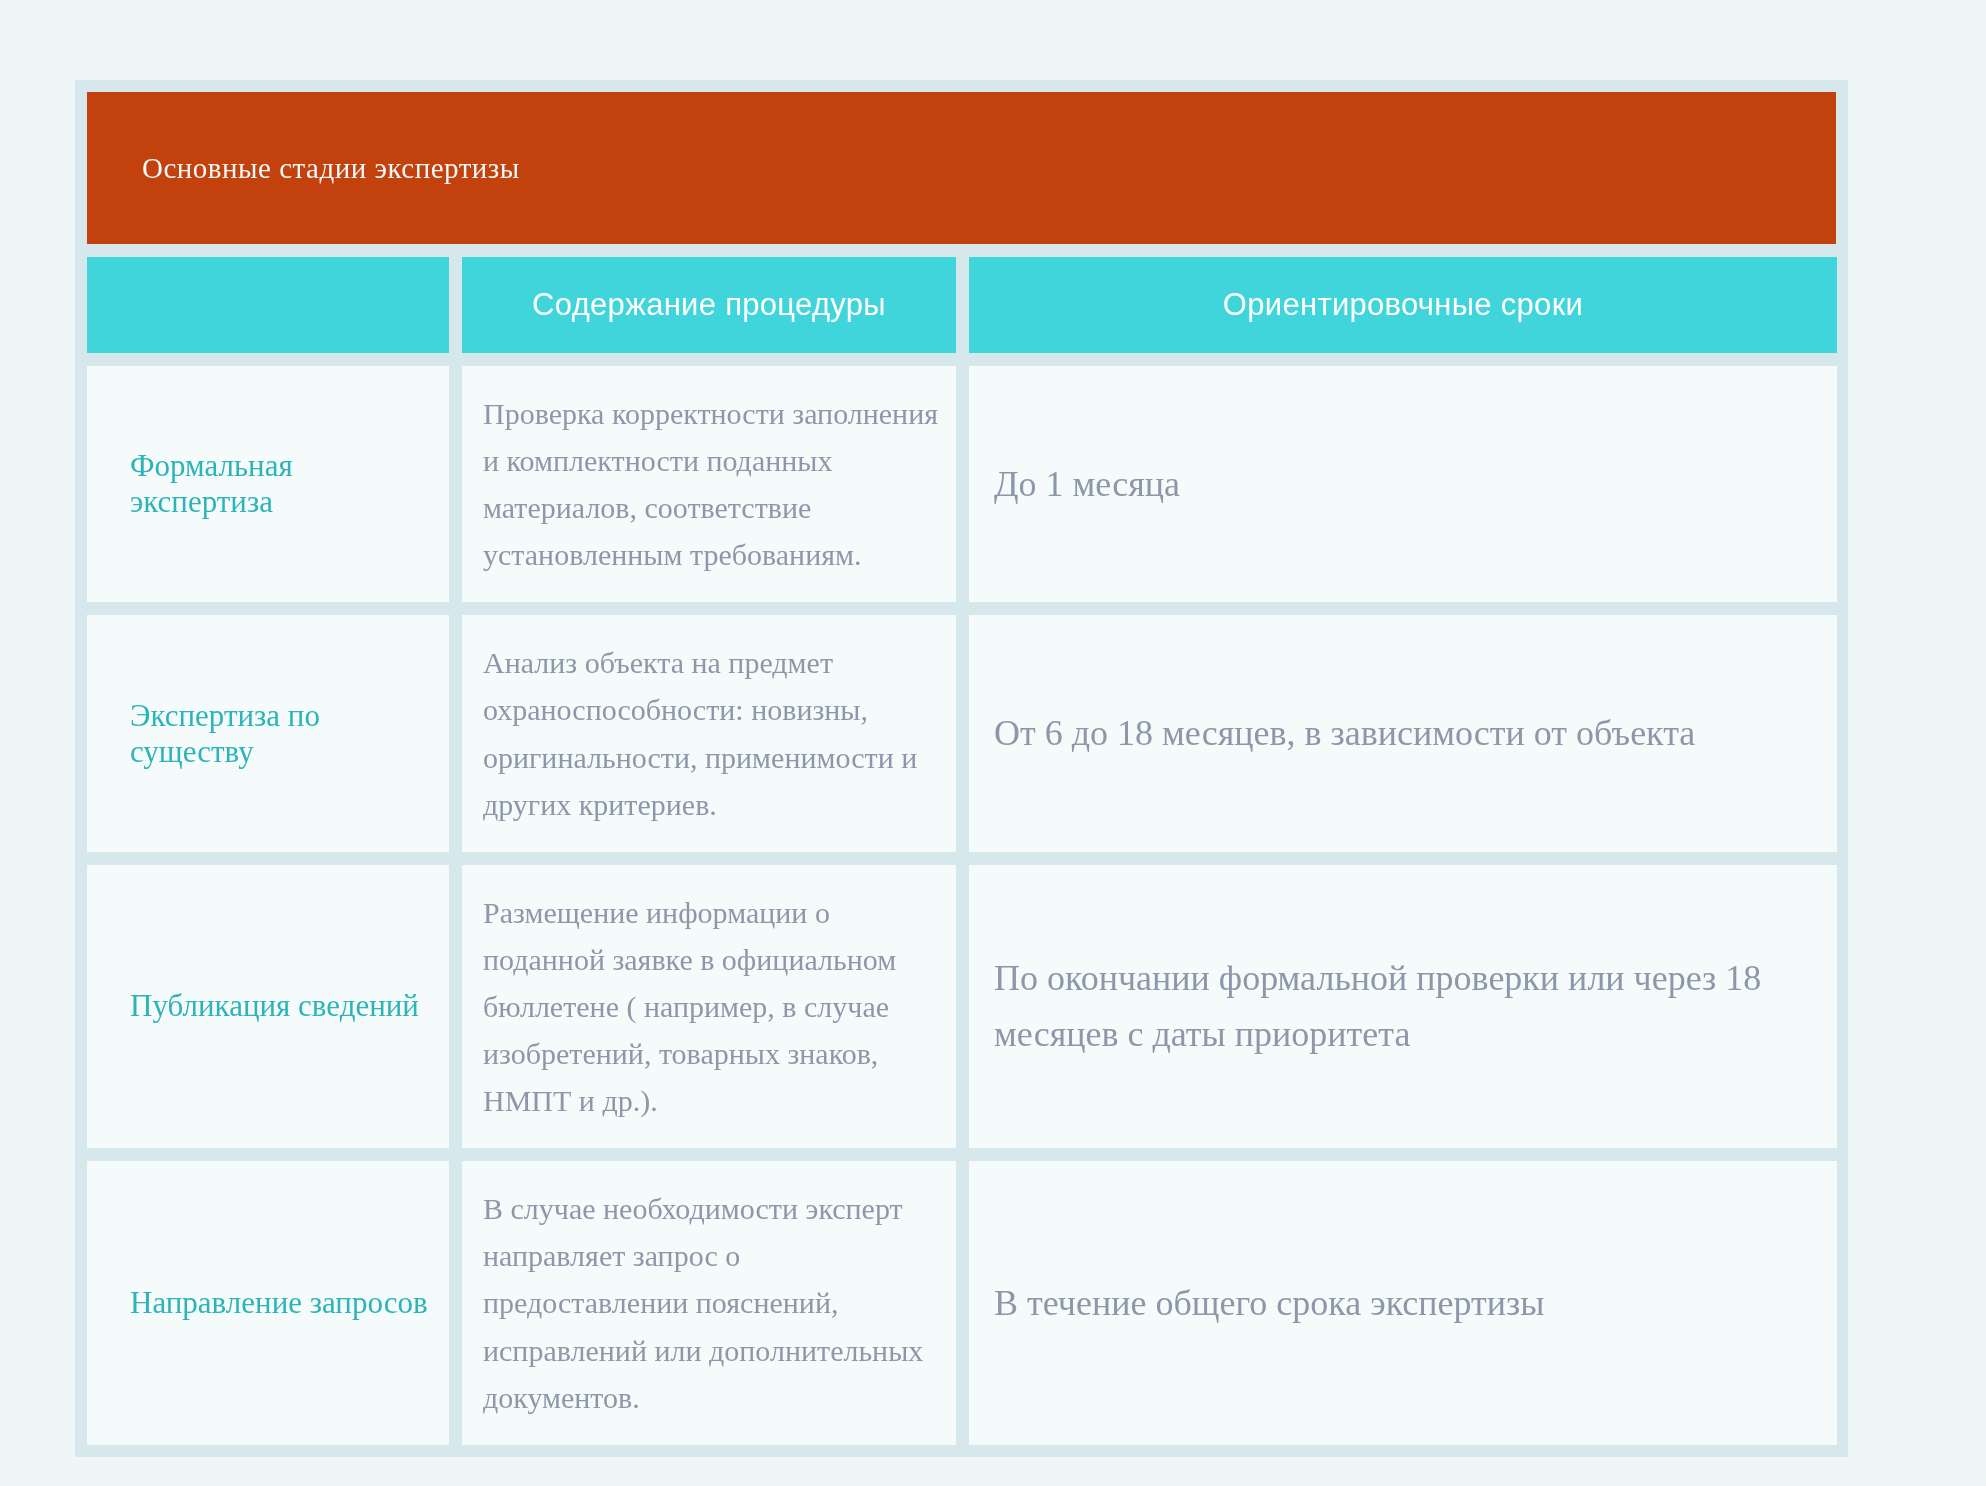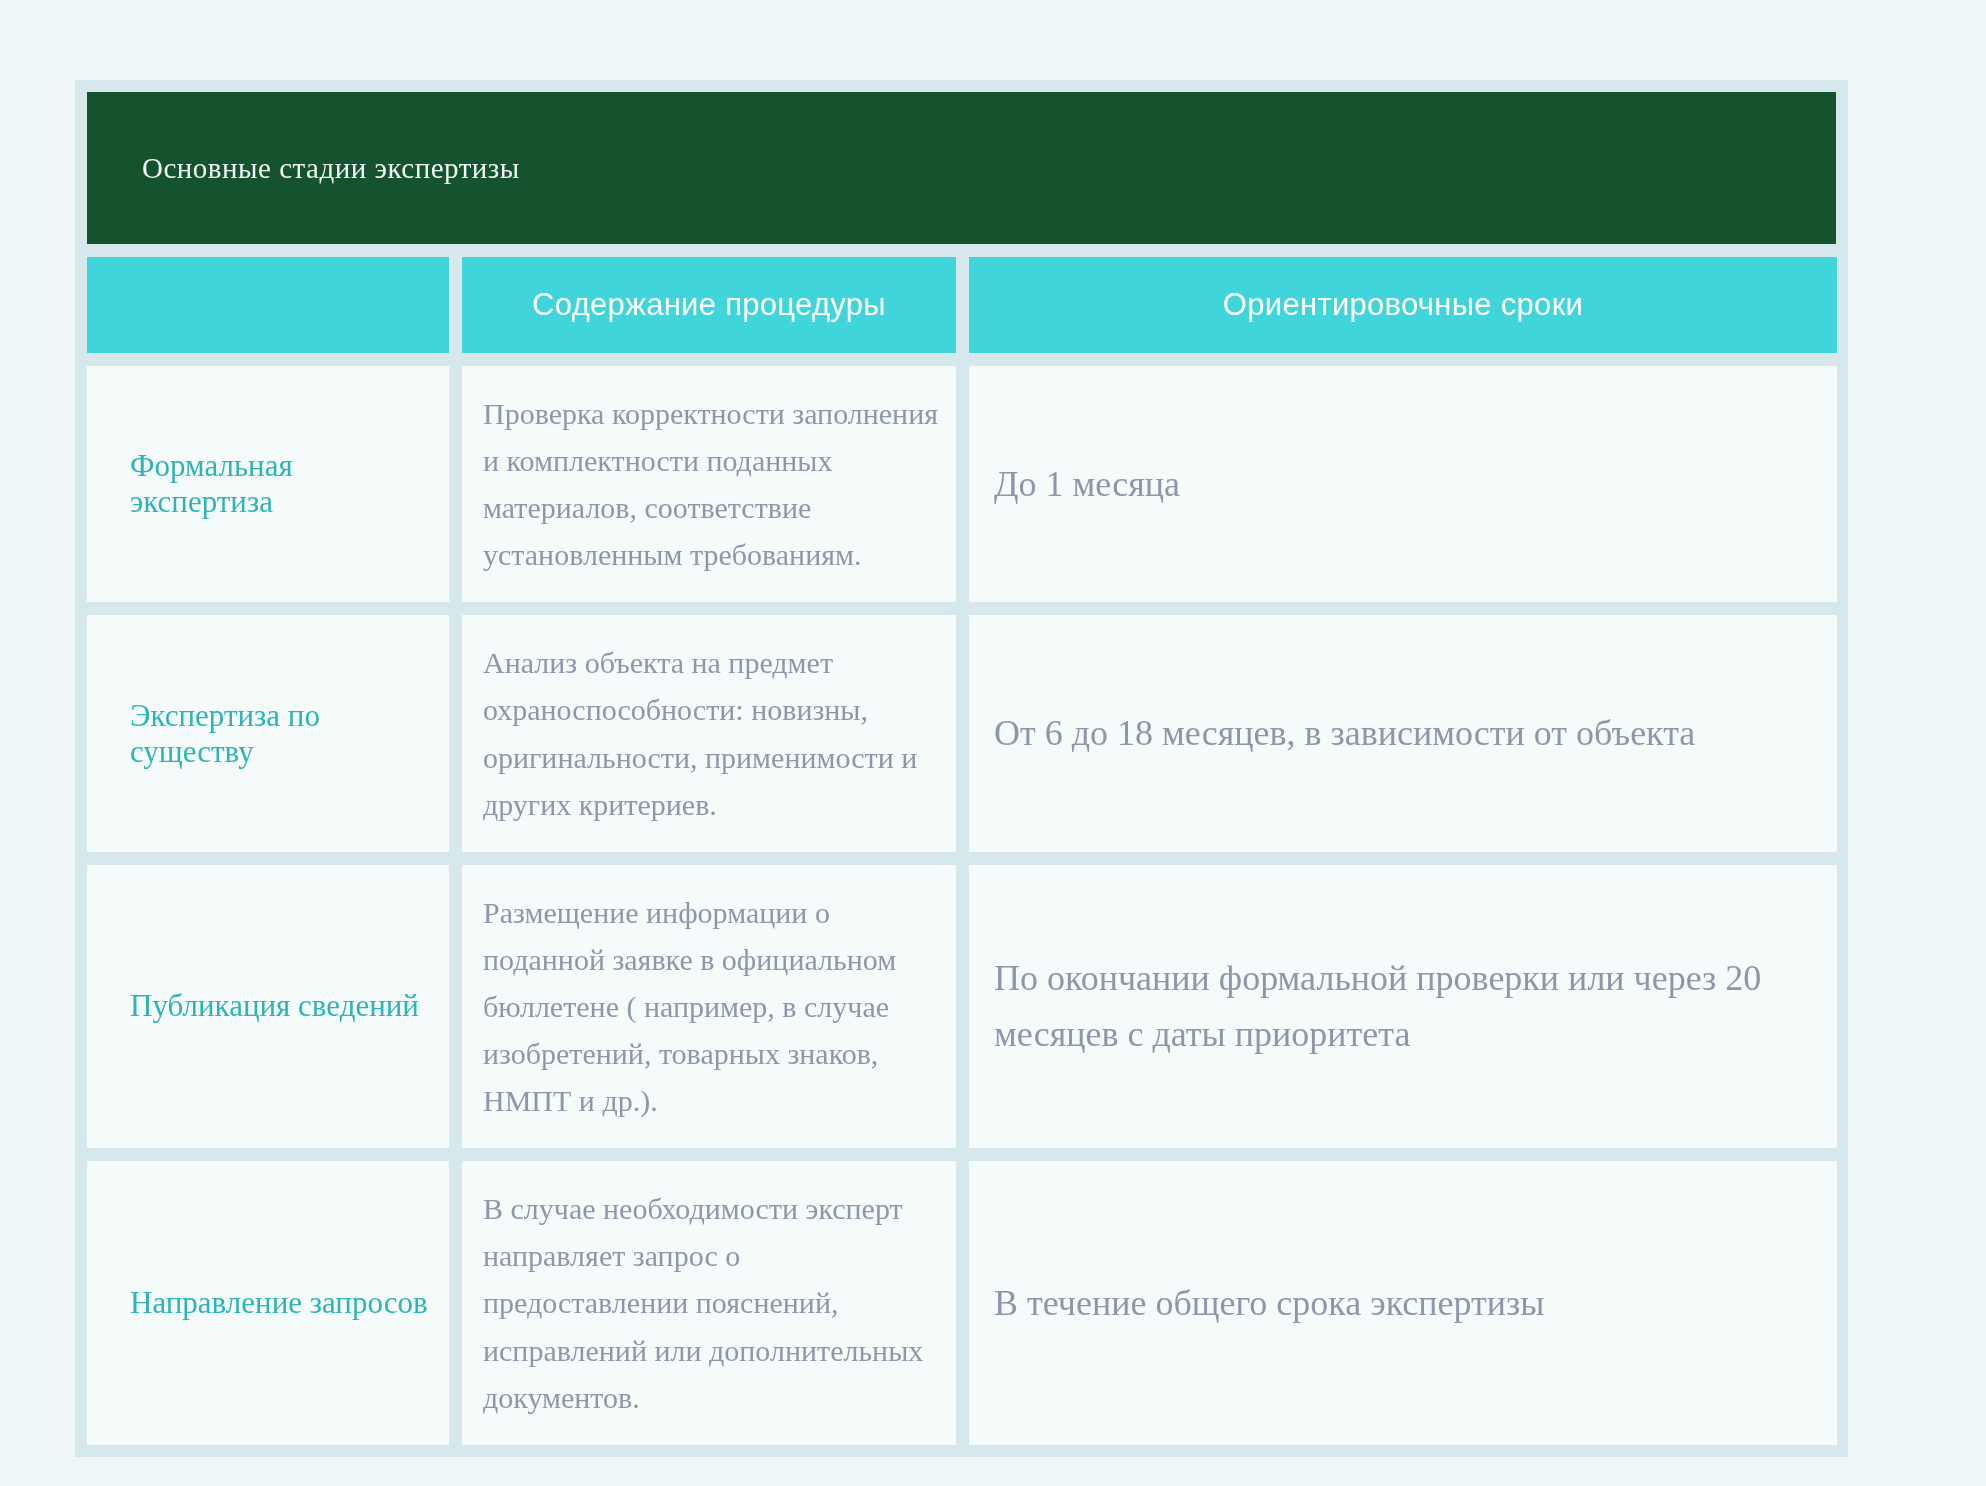--- a/index.html
+++ b/index.html
@@ -18,21 +18,21 @@
     position: absolute;
     left: 75px;
     top: 80px;
     width: 1749px;
     background: #d6e8ec;
     padding: 12px;
   }
   .title-bar {
     width: 100%;
     height: 152px;
-    background: #14532d;
+    background: #c2410c;
     display: flex;
     align-items: center;
     box-sizing: border-box;
     padding-left: 55px;
   }
   .title-bar .title-text {
     color: #f3f8f8;
     font-size: 29px;
     font-family: "Liberation Serif", serif;
     letter-spacing: 0.5px;
@@ -98,20 +98,20 @@
     <div class="body-cell stage-cell">Формальная экспертиза</div>
     <div class="body-cell content-cell">Проверка корректности заполнения и комплектности поданных материалов, соответствие установленным требованиям.</div>
     <div class="body-cell timing-cell">До 1 месяца</div>
 
     <div class="body-cell stage-cell">Экспертиза по существу</div>
     <div class="body-cell content-cell">Анализ объекта на предмет охраноспособности: новизны, оригинальности, применимости и других критериев.</div>
     <div class="body-cell timing-cell">От 6 до 18 месяцев, в зависимости от объекта</div>
 
     <div class="body-cell stage-cell">Публикация сведений</div>
     <div class="body-cell content-cell">Размещение информации о поданной заявке в официальном бюллетене ( например, в случае изобретений, товарных знаков, НМПТ и др.).</div>
-    <div class="body-cell timing-cell">По окончании формальной проверки или через 20 месяцев с даты приоритета</div>
+    <div class="body-cell timing-cell">По окончании формальной проверки или через 18 месяцев с даты приоритета</div>
 
     <div class="body-cell stage-cell">Направление запросов</div>
     <div class="body-cell content-cell">В случае необходимости эксперт направляет запрос о предоставлении пояснений, исправлений или дополнительных документов.</div>
     <div class="body-cell timing-cell">В течение общего срока экспертизы</div>
   </div>
 
 </div>
 
 </body></html>

